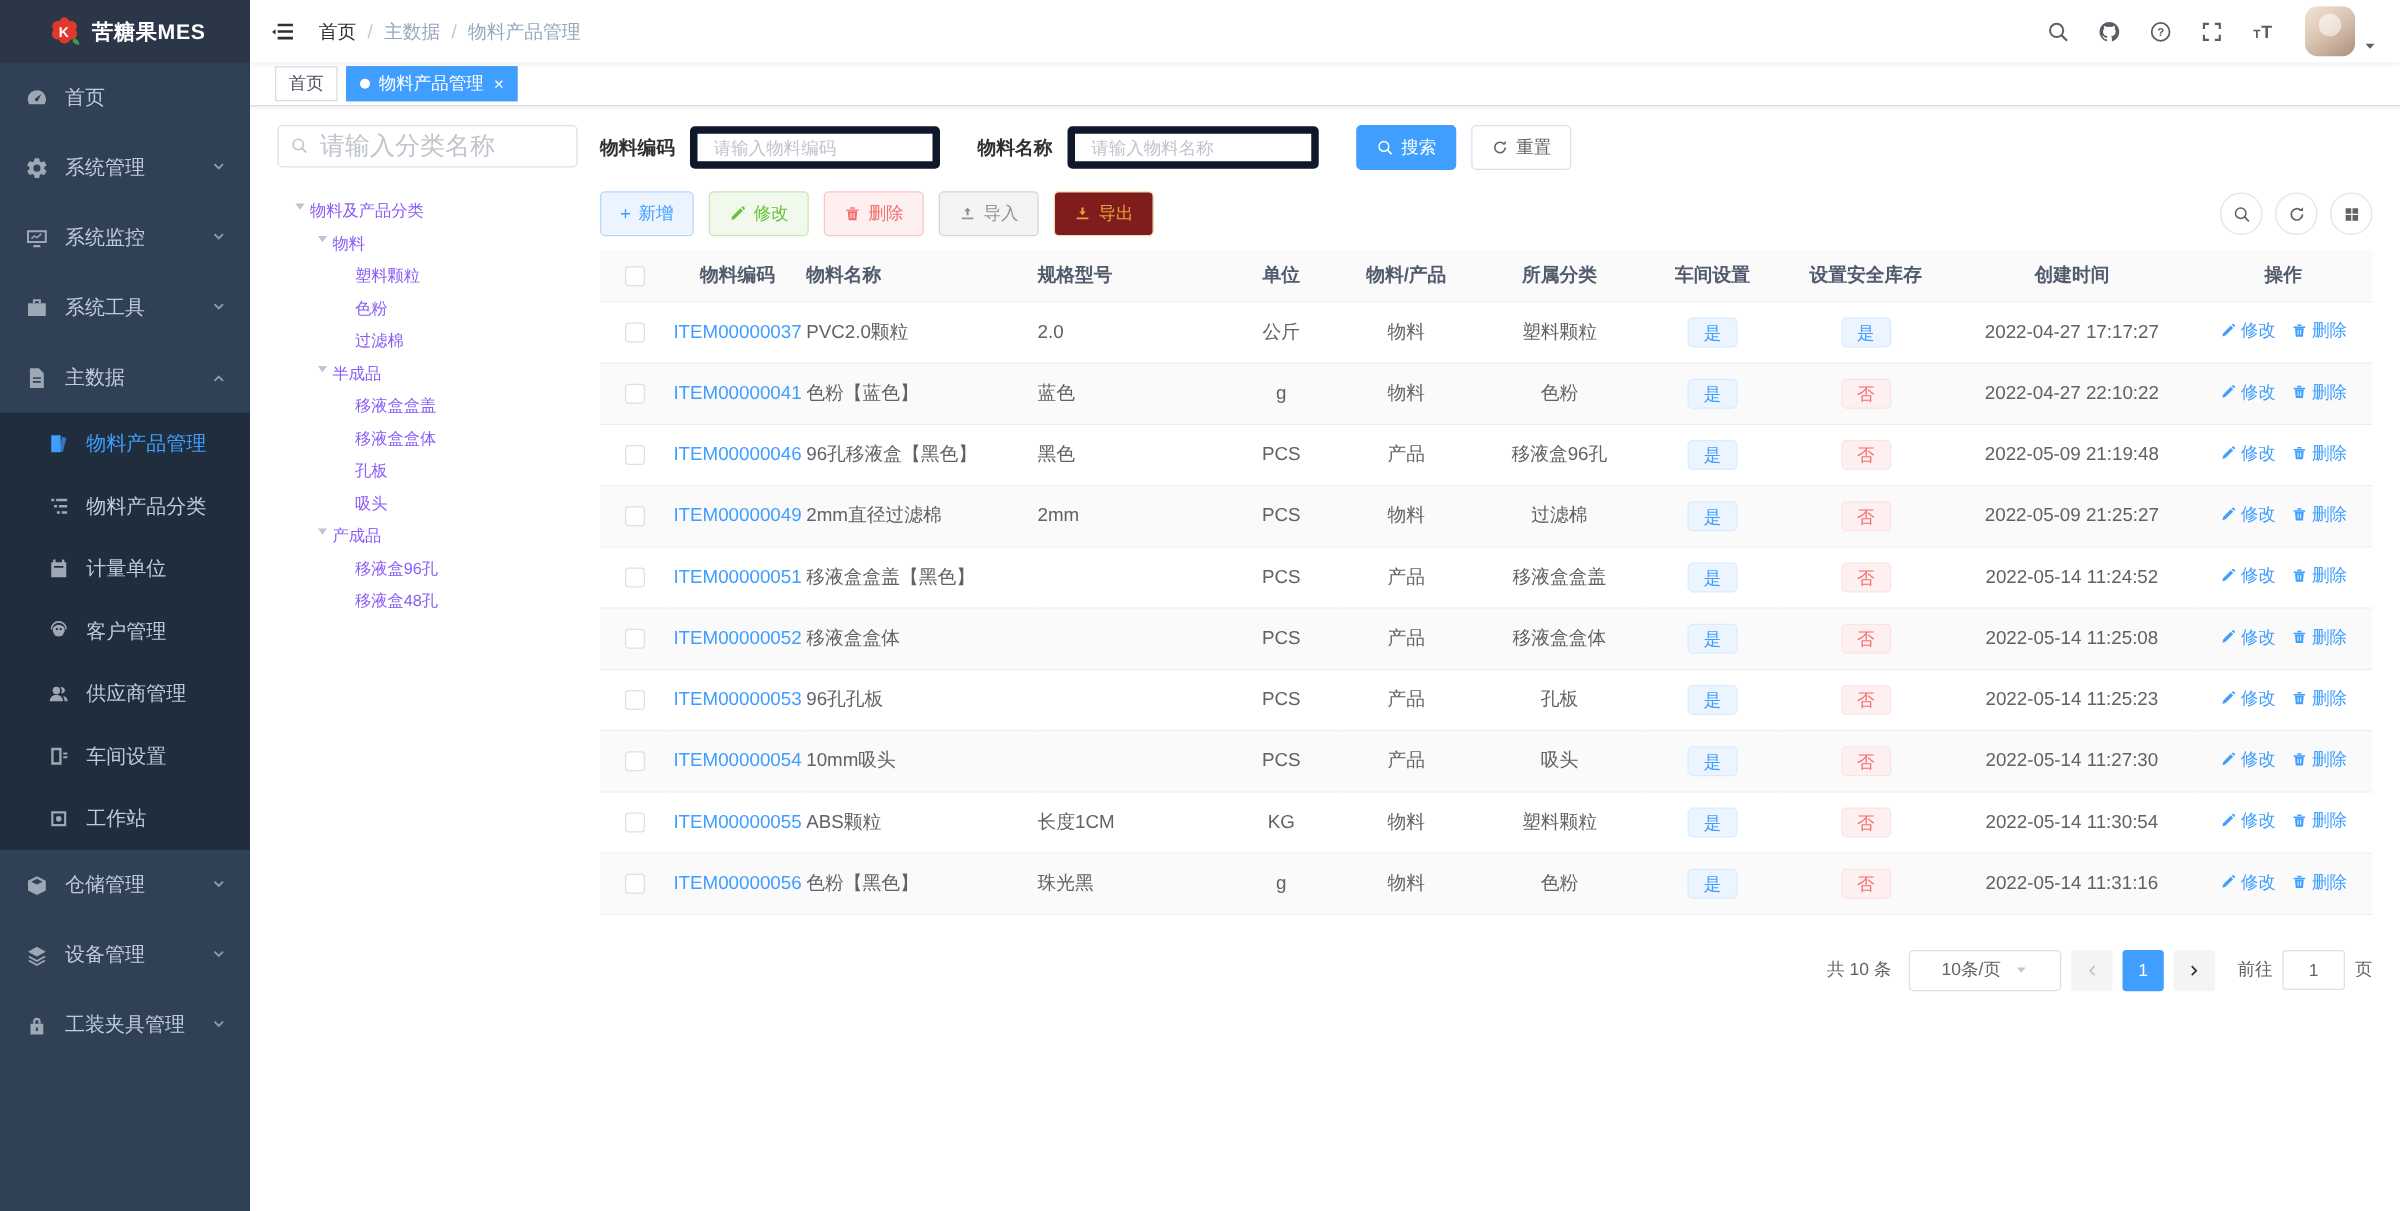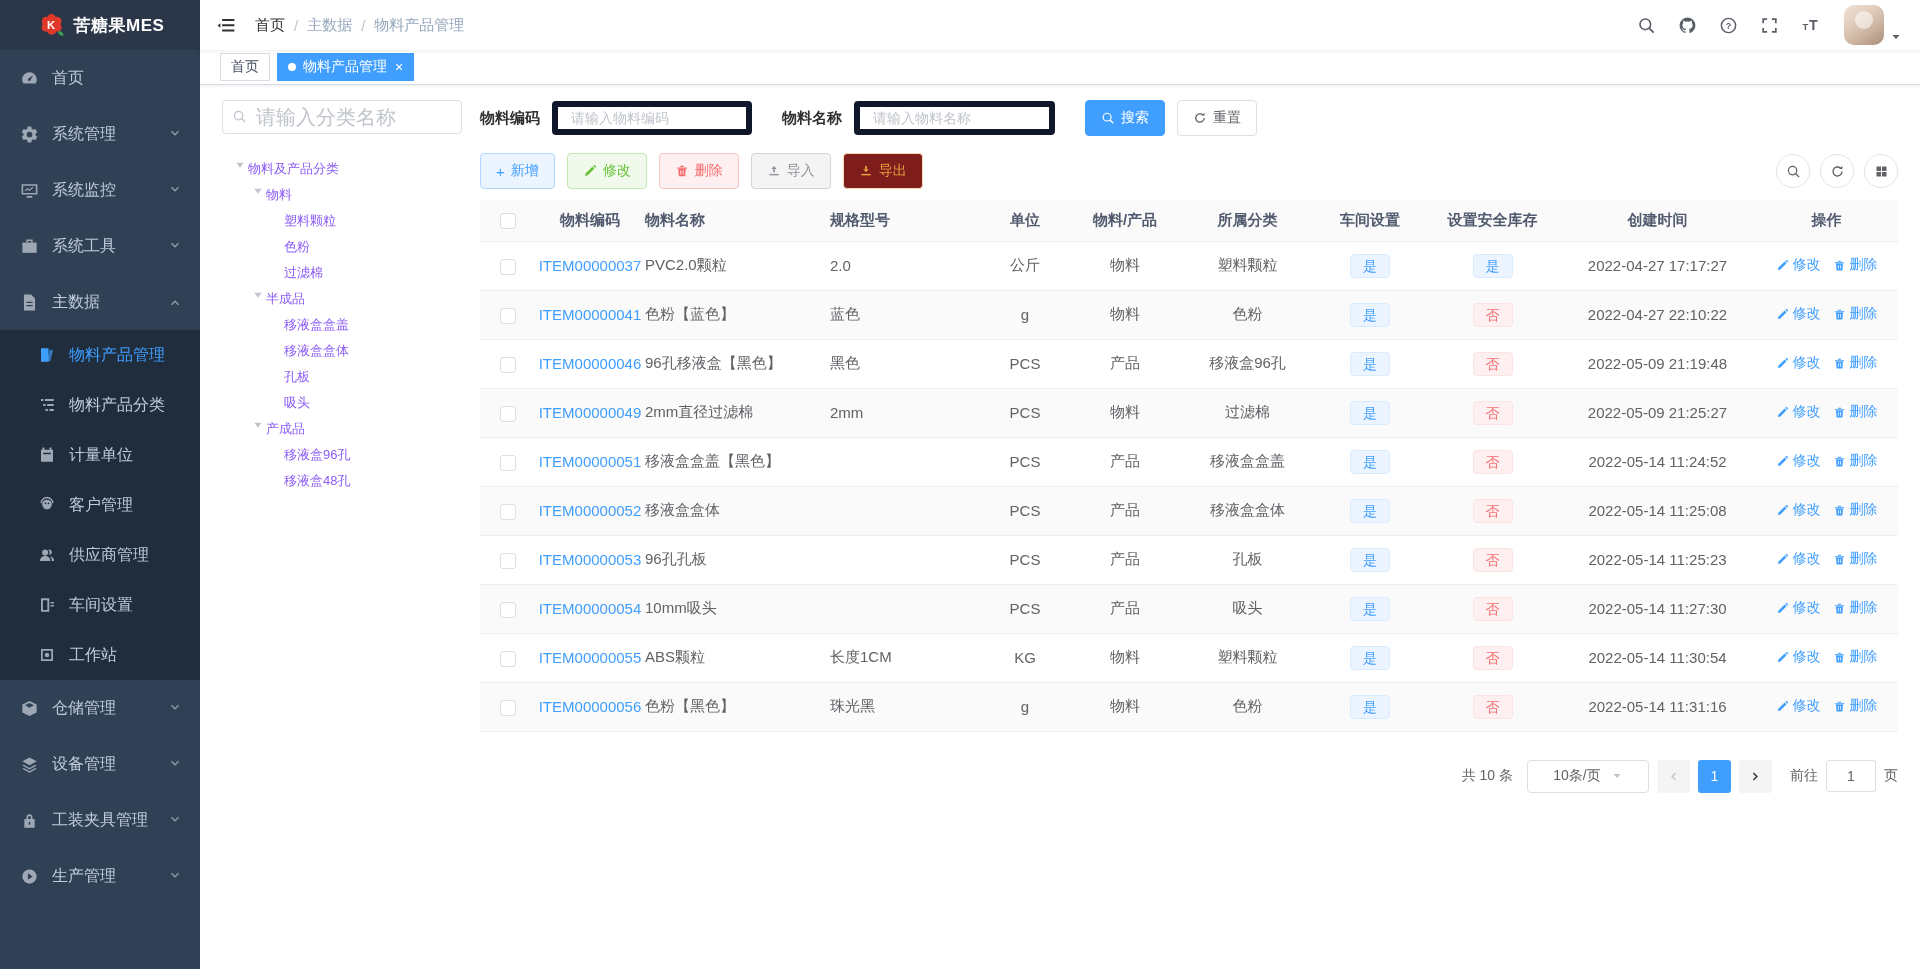--- a/index.html
+++ b/index.html
@@ -282,31 +282,20 @@
               <path d="M5.2 8.2L12 15l6.8-6.8-1.8-1.8-5 5-5-5z"></path>
             </svg>
           </span>
         </div>
         <div class="menu-item">
           <svg class="icon " viewBox="0 0 24 24" fill="currentColor">
             <path d="M8.2 10V7.8a3.8 3.8 0 0 1 7.6 0V10h-2.2V7.8a1.6 1.6 0 0 0-3.2 0V10z"></path>
             <path fill-rule="evenodd" d="M5.5 10h13v11h-13zM11 14h2v3.5h-2z"></path>
           </svg>
           <span class="menu-label">工装夹具管理</span>
-          <span class="menu-arrow down">
-            <svg viewBox="0 0 24 24" fill="currentColor">
-              <path d="M5.2 8.2L12 15l6.8-6.8-1.8-1.8-5 5-5-5z"></path>
-            </svg>
-          </span>
-        </div>
-        <div class="menu-item">
-          <svg class="icon " viewBox="0 0 24 24" fill="currentColor">
-            <path fill-rule="evenodd" d="M3 12a9 9 0 1 0 18 0 9 9 0 0 0-18 0zm7-4l6 4-6 4z"></path>
-          </svg>
-          <span class="menu-label">生产管理</span>
           <span class="menu-arrow down">
             <svg viewBox="0 0 24 24" fill="currentColor">
               <path d="M5.2 8.2L12 15l6.8-6.8-1.8-1.8-5 5-5-5z"></path>
             </svg>
           </span>
         </div>
       </nav>
   </aside>
 
   <div class="main-col">

